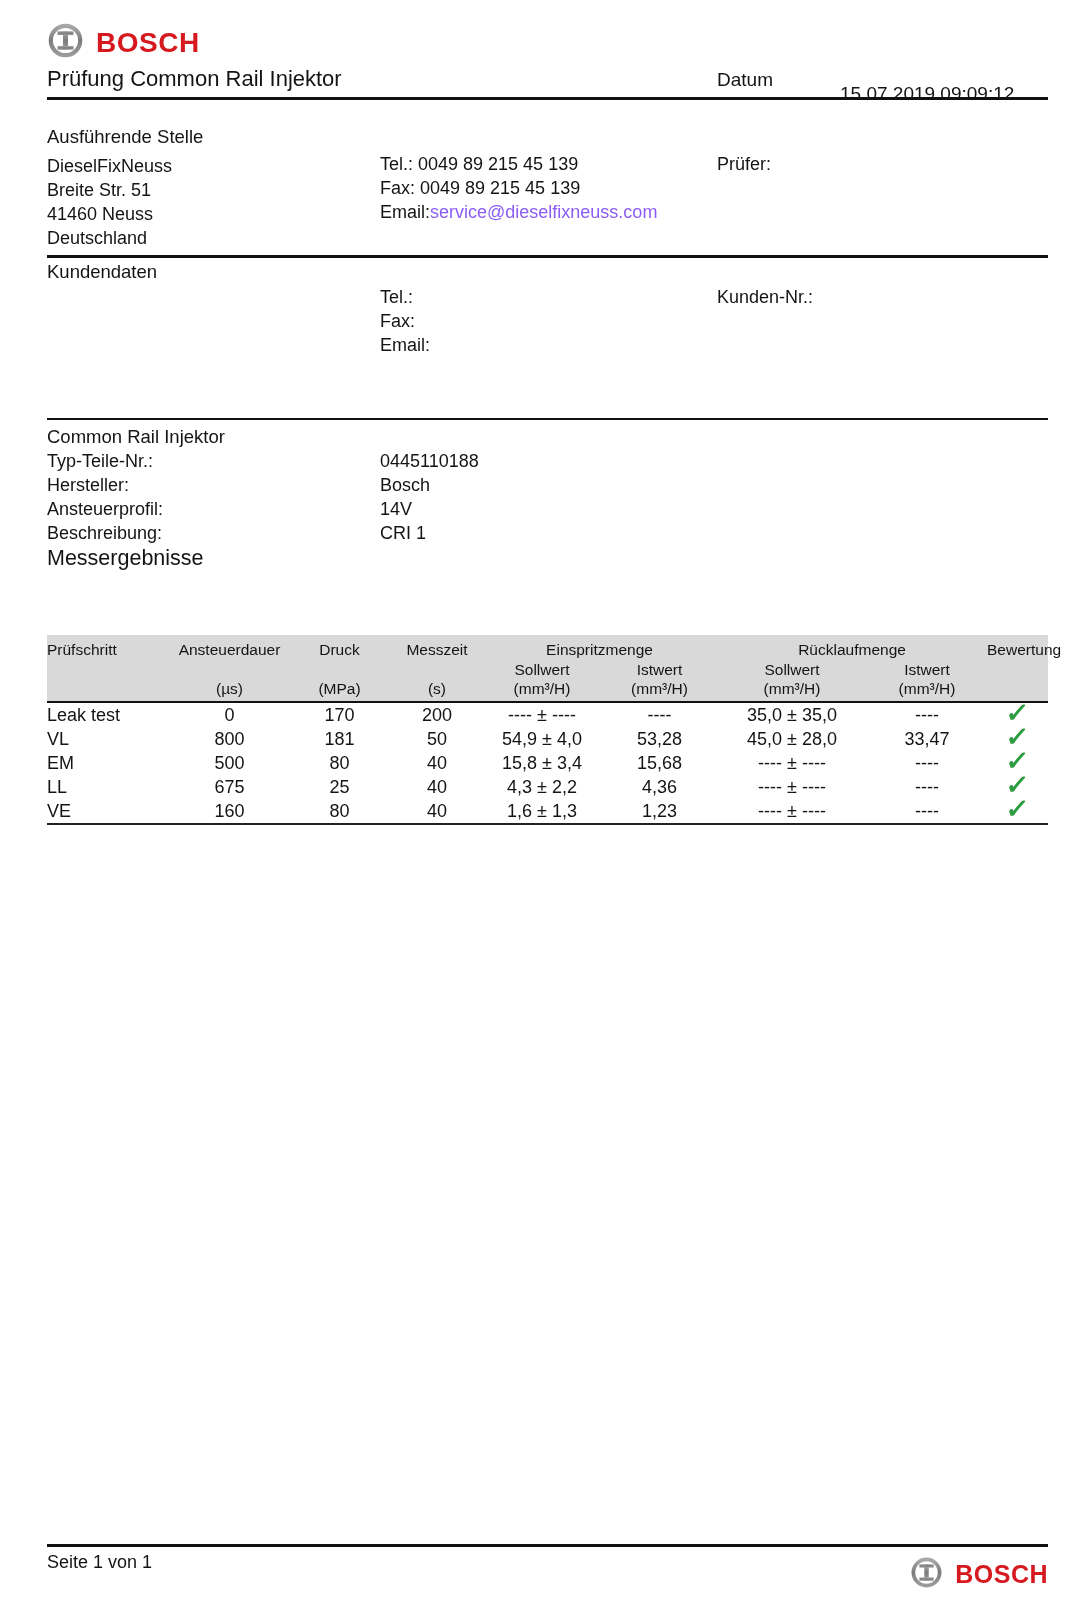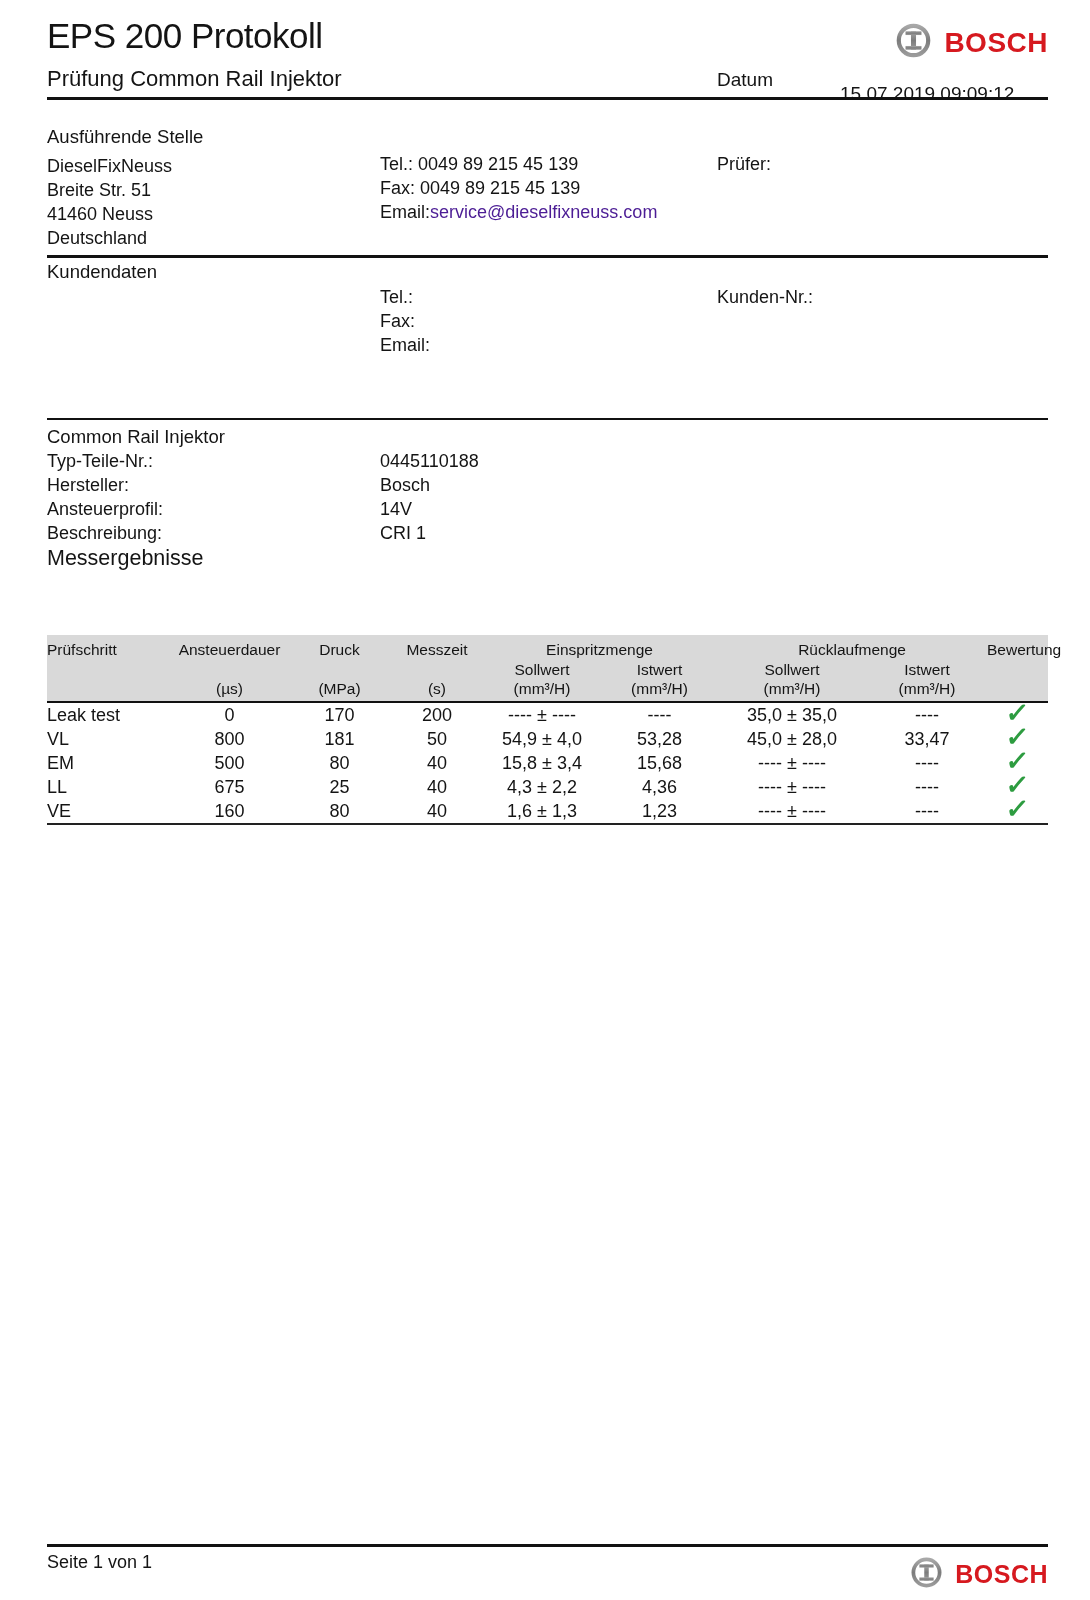--- a/index.html
+++ b/index.html
@@ -44,21 +44,21 @@
 
   #sec-injector { top:424px; }
   .kv-row { position:relative; height:24px; }
   .kv-label { position:absolute; left:0; font-size:18px; line-height:24px; }
   .kv-value { position:absolute; left:333px; font-size:18px; line-height:24px; }
   #sec-injector .sec-heading { line-height:25px; }
 
   #messergebnisse { top:546px; font-size:21.5px; }
   #seriennummer { top:592px; font-size:19px; }
 
-  .email-link { color:#4c1d95; text-decoration:none;text-align:right; }
+  .email-link { color:#8b5cf6; text-decoration:none;text-align:right; }
 
   
   #results-table { top:635px; }
   table { width:1001px; border-collapse:collapse; table-layout:fixed; }
   thead { background:#d9d9d9; }
   thead tr.r1 th { font-size:15.5px; font-weight:400; padding-top:5px; line-height:20px; }
   thead tr.r2 th { font-size:15.5px; font-weight:400; line-height:19px; }
   thead tr.r3 th { font-size:15.5px; font-weight:400; line-height:19px; padding-bottom:3px; }
   thead th { text-align:center; }
   thead th.left { text-align:left; vertical-align:top; }
@@ -82,21 +82,20 @@
       <stop offset="0" stop-color="#a8a8a8"></stop>
       <stop offset="0.5" stop-color="#7c7c7c"></stop>
       <stop offset="1" stop-color="#9b9b9b"></stop>
     </linearGradient>
   </defs>
 </svg>
 
 <div class="page">
 
   <div class="abs content header-row">
-    <div class="doc-title">EPS 200 Protokoll</div>
     <div class="bosch-logo">
       <span>
         <svg width="37" height="37" viewBox="0 0 44 44">
           <circle cx="22" cy="22" r="17.5" fill="none" stroke="url(#gglow)" stroke-width="5"></circle>
           <rect x="19" y="11" width="6" height="22" fill="url(#gglow)"></rect>
           <rect x="12.5" y="11" width="19" height="4.5" fill="url(#gglow)"></rect>
           <rect x="12.5" y="28.5" width="19" height="4.5" fill="url(#gglow)"></rect>
         </svg>
       </span>
       <span class="bosch-word">BOSCH</span>

